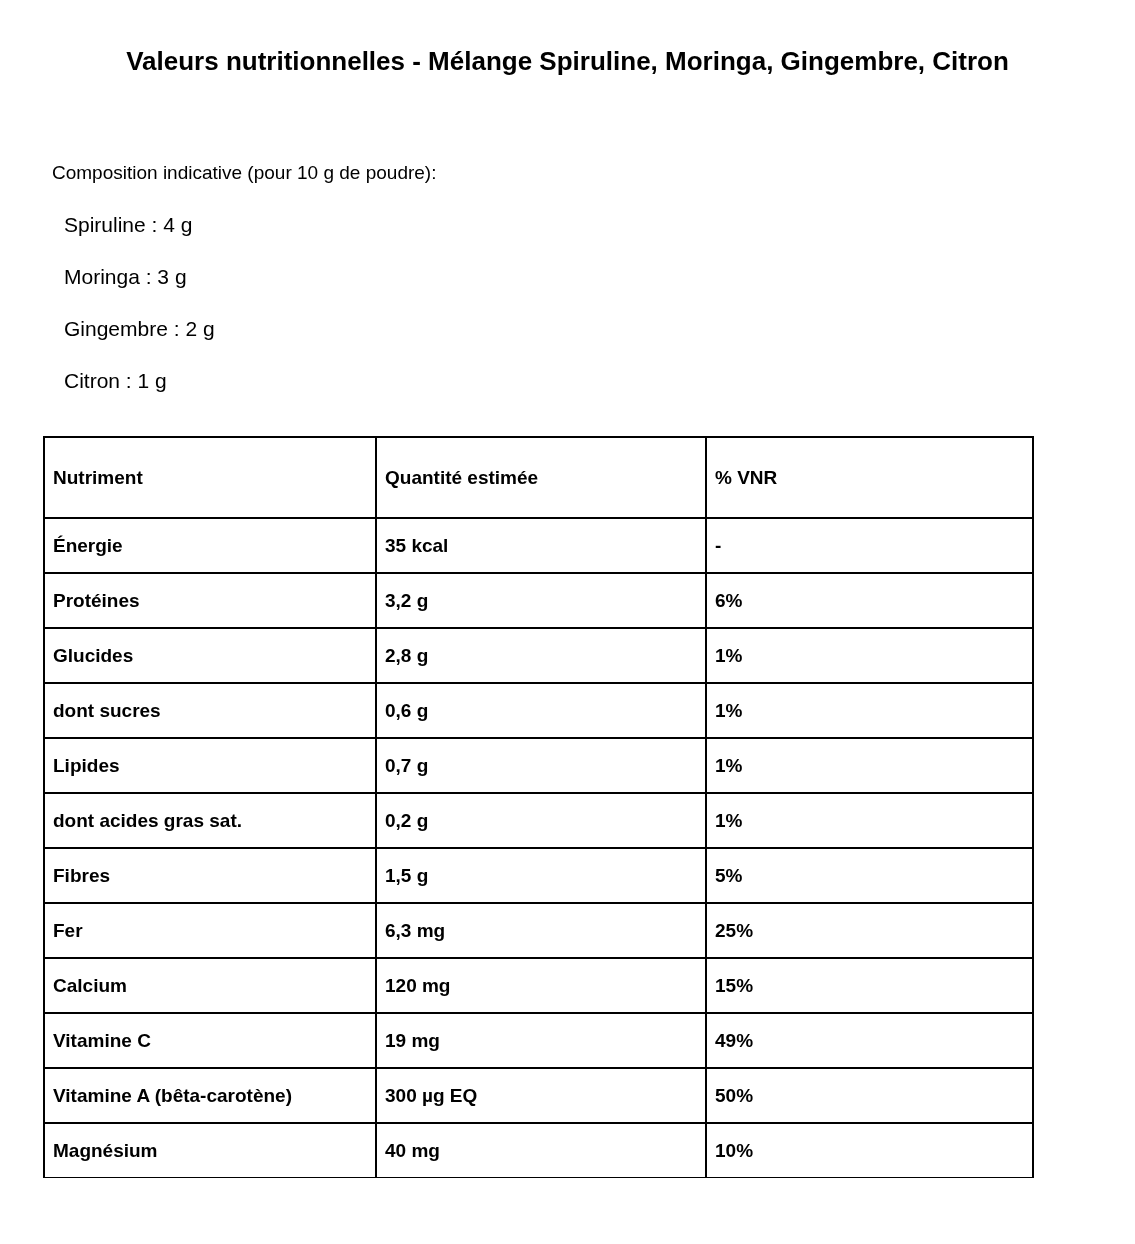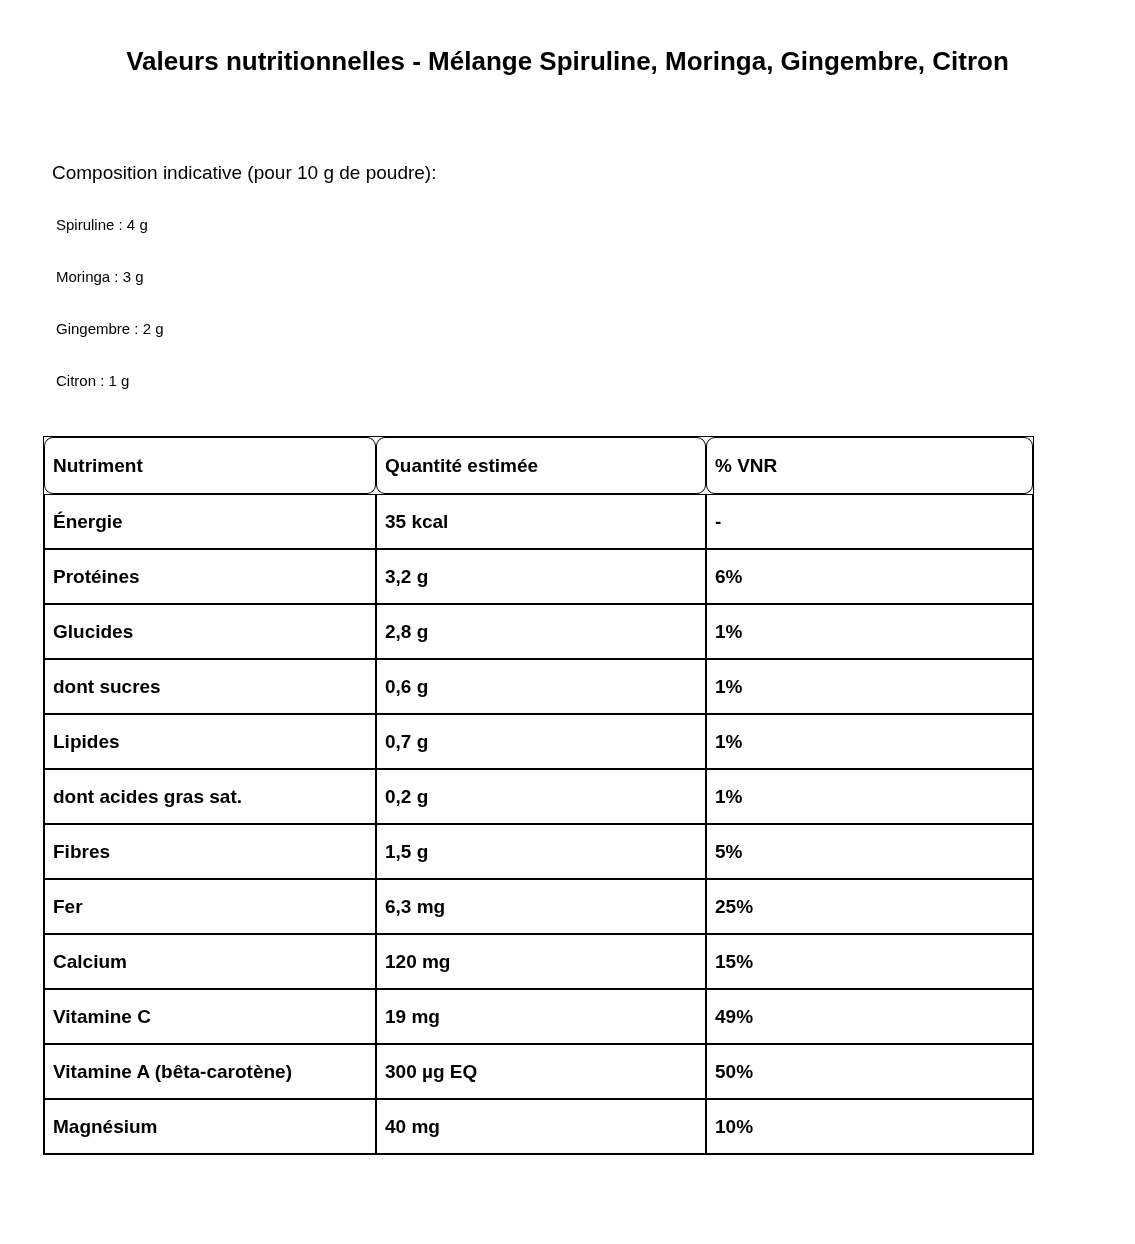--- a/index.html
+++ b/index.html
@@ -26,22 +26,22 @@
   .composition {
     margin: 86px 0 0 52px;
   }
   .composition-heading {
     margin: 0;
     font-size: 19px;
     line-height: 22px;
     font-weight: normal;
   }
   .composition-item {
-    margin: 30px 0 0 4px;
-    font-size: 15px;
+    margin: 30px 0 0 12px;
+    font-size: 21px;
     line-height: 22px;
     font-weight: normal;
   }
   table.nutrition-table {
     margin: 44px 0 0 43px;
     width: 989px;
     border-collapse: separate;
     border-spacing: 0;
     table-layout: fixed;
     border: 1px solid #000000;
@@ -51,22 +51,21 @@
     border: 1px solid #000000;
     font-size: 19px;
     line-height: 23px;
     text-align: left;
     vertical-align: middle;
     overflow: hidden;
     white-space: nowrap;
   }
   table.nutrition-table th {
     font-weight: bold;
-    padding: 16px 8px;
-    border-radius: 9px;
+    padding: 28px 8px;
   }
   table.nutrition-table td {
     font-weight: bold;
     padding: 15px 8px;
   }
   col.c1 { width: 332px; }
   col.c2 { width: 330px; }
   col.c3 { width: 327px; }
 </style>
 </head>

